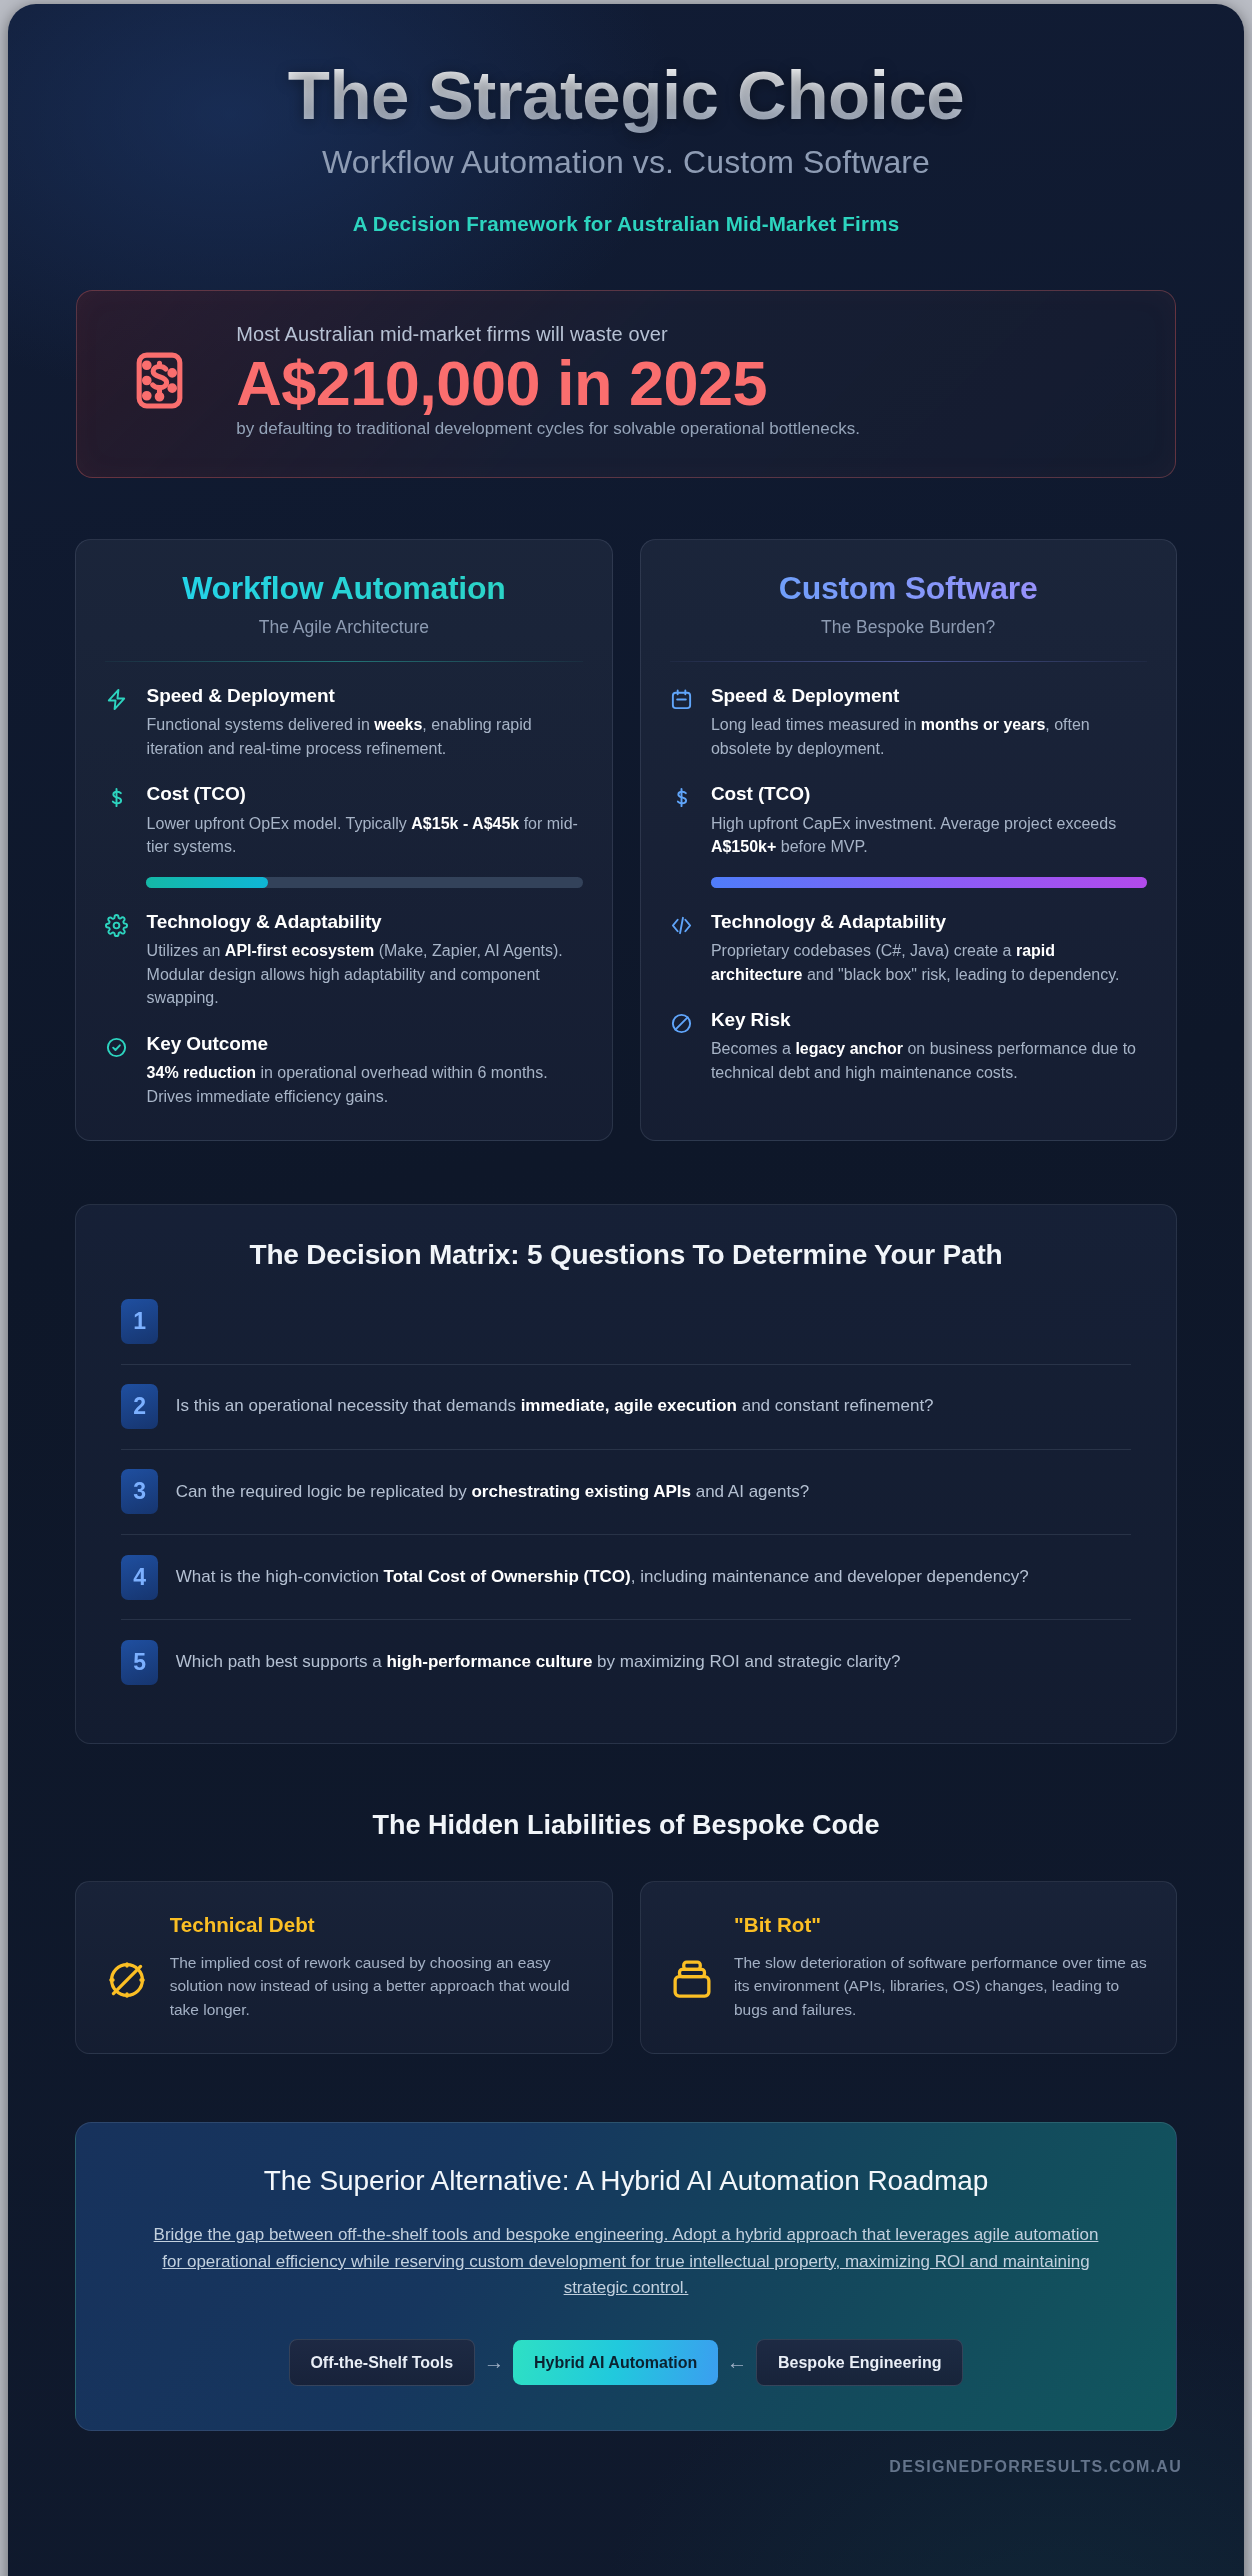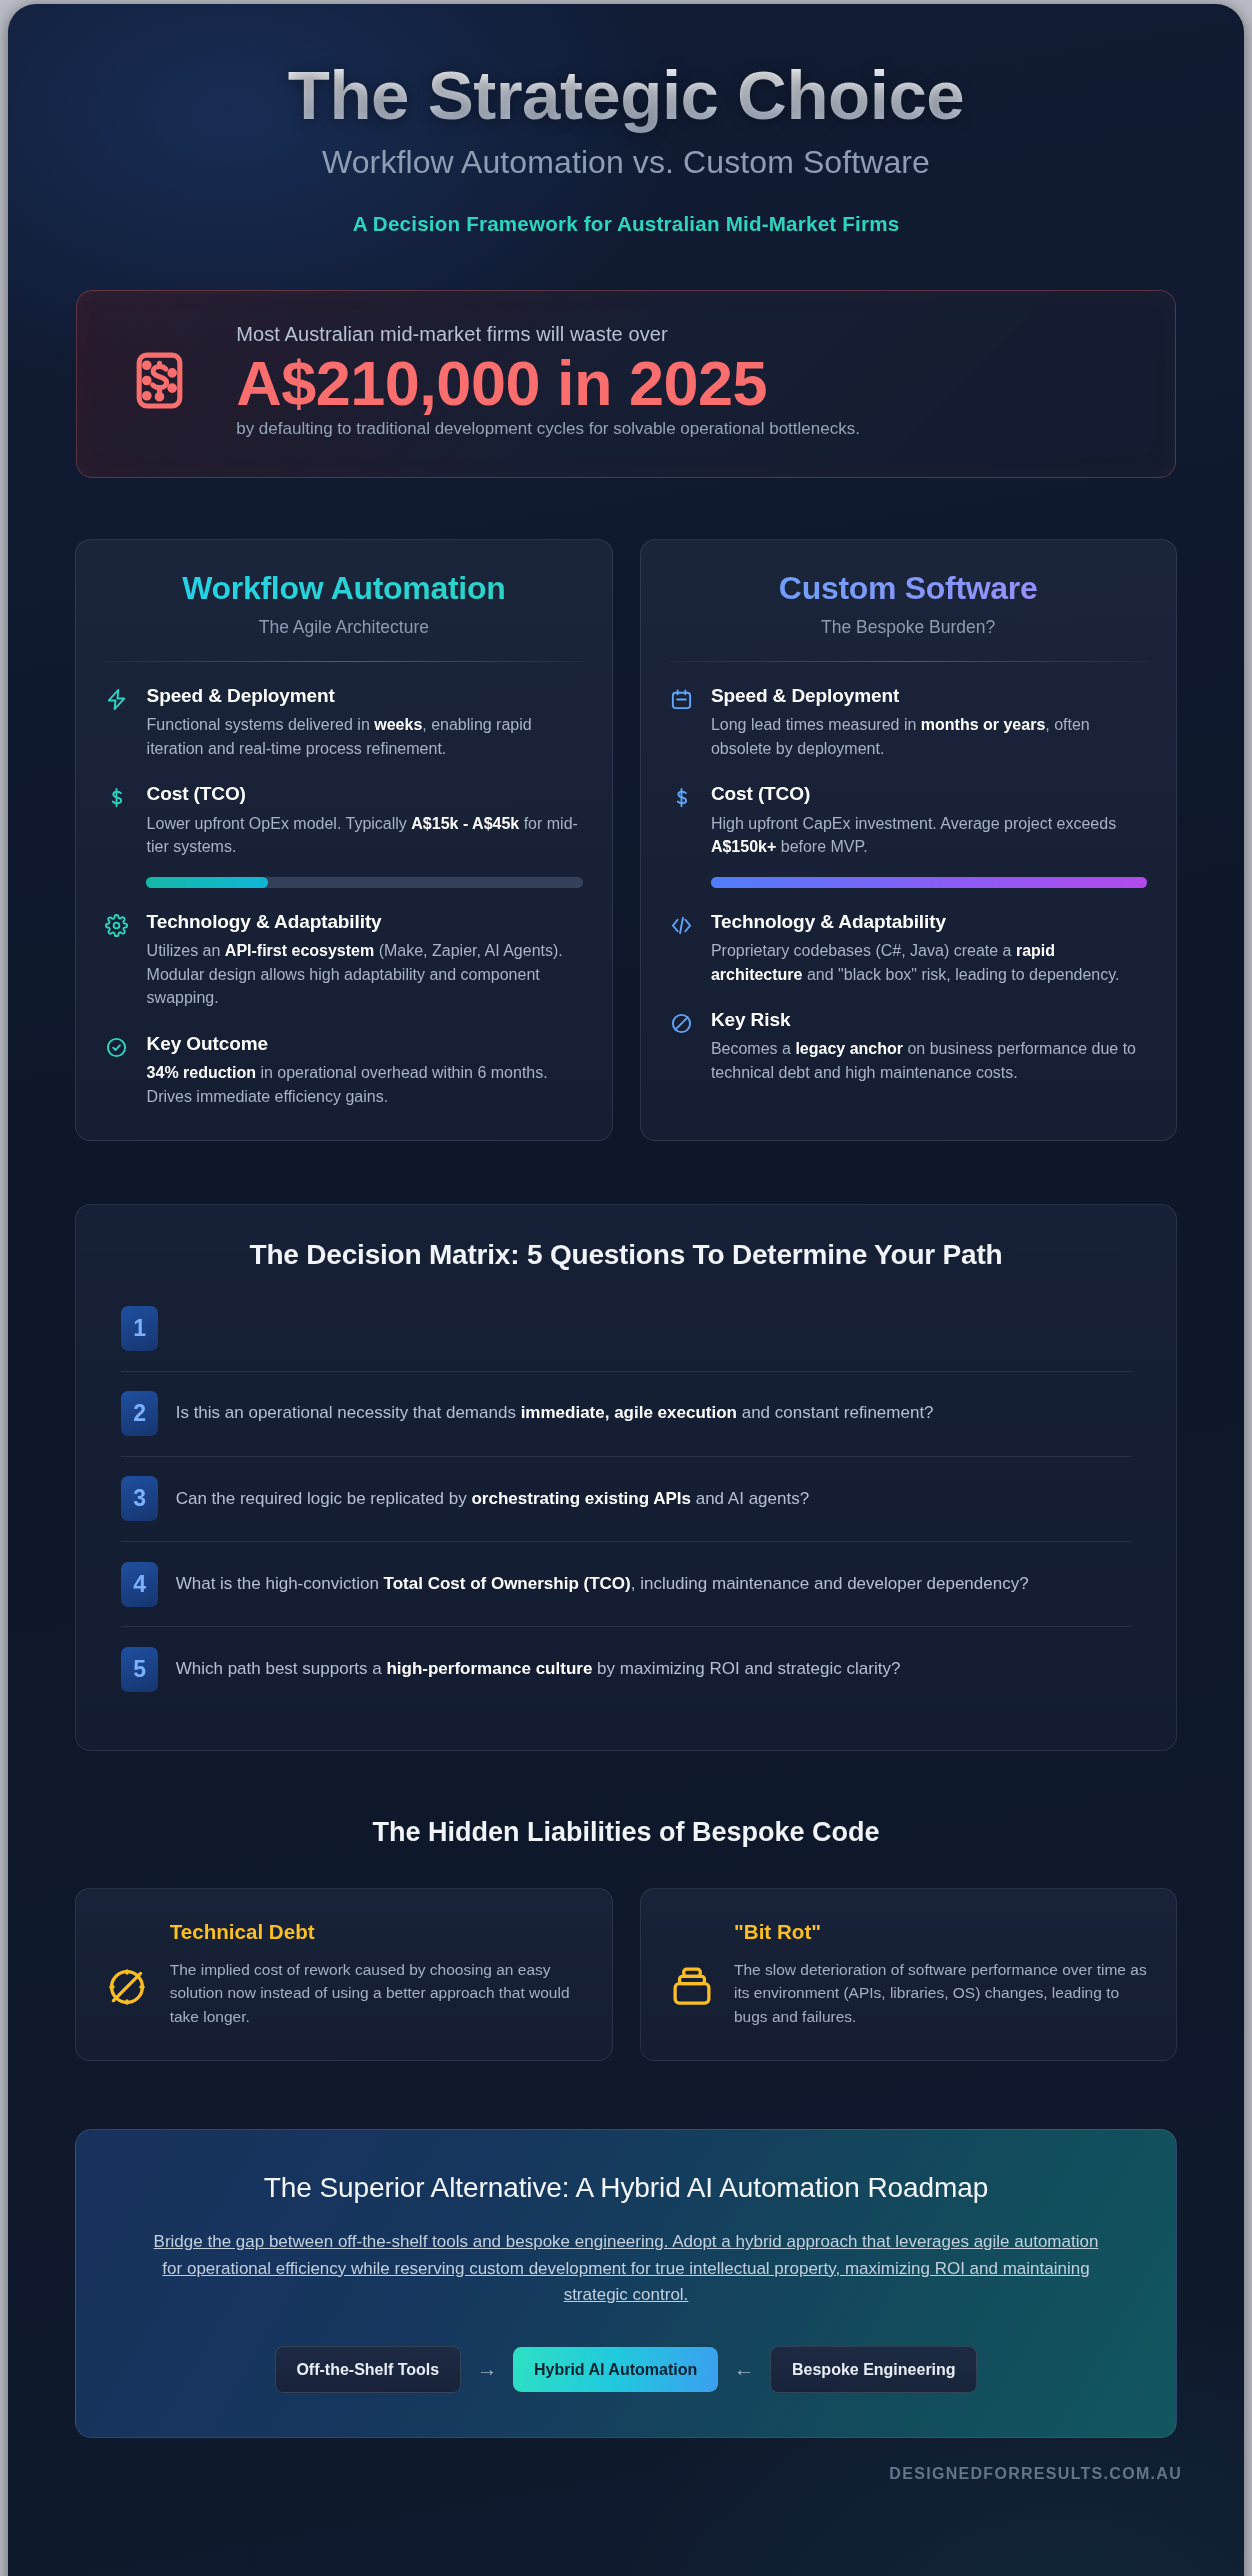--- a/index.html
+++ b/index.html
@@ -184,21 +184,21 @@
     border: 0.5px solid rgba(148,163,184,0.15);
     background: linear-gradient(180deg, rgba(24,34,56,0.88) 0%, rgba(20,29,49,0.9) 100%);
     padding: 34px 45px 39px 45px;
   }
   .matrix-title {
     text-align: center;
     font-size: 28px;
     font-weight: 700;
     color: #f1f5f9;
     letter-spacing: -0.2px;
-    margin-bottom: 15px;
+    margin-bottom: 8px;
   }
   .q-row {
     display: flex;
     align-items: center;
     gap: 17.5px;
     padding: 19.6px 0 19.6px 0;
     border-bottom: 0.5px solid rgba(148,163,184,0.16);
   }
   .q-row:last-child { border-bottom: none; }
   .q-num {
@@ -276,21 +276,21 @@
     font-size: 17px;
     line-height: 1.55;
     color: #c2d0de;
     text-decoration: underline;
   }
   .chips {
     margin-top: 38px;
     display: flex;
     align-items: center;
     justify-content: center;
-    gap: 16px;
+    gap: 9px;
   }
   .chip {
     border-radius: 8.2px;
     padding: 13.4px 20.6px;
     font-size: 16px;
     font-weight: 700;
     color: #e9eef6;
     background: linear-gradient(180deg, rgba(30,41,66,0.95), rgba(24,34,56,0.95));
     border: 0.5px solid rgba(148,163,184,0.22);
     white-space: nowrap;

